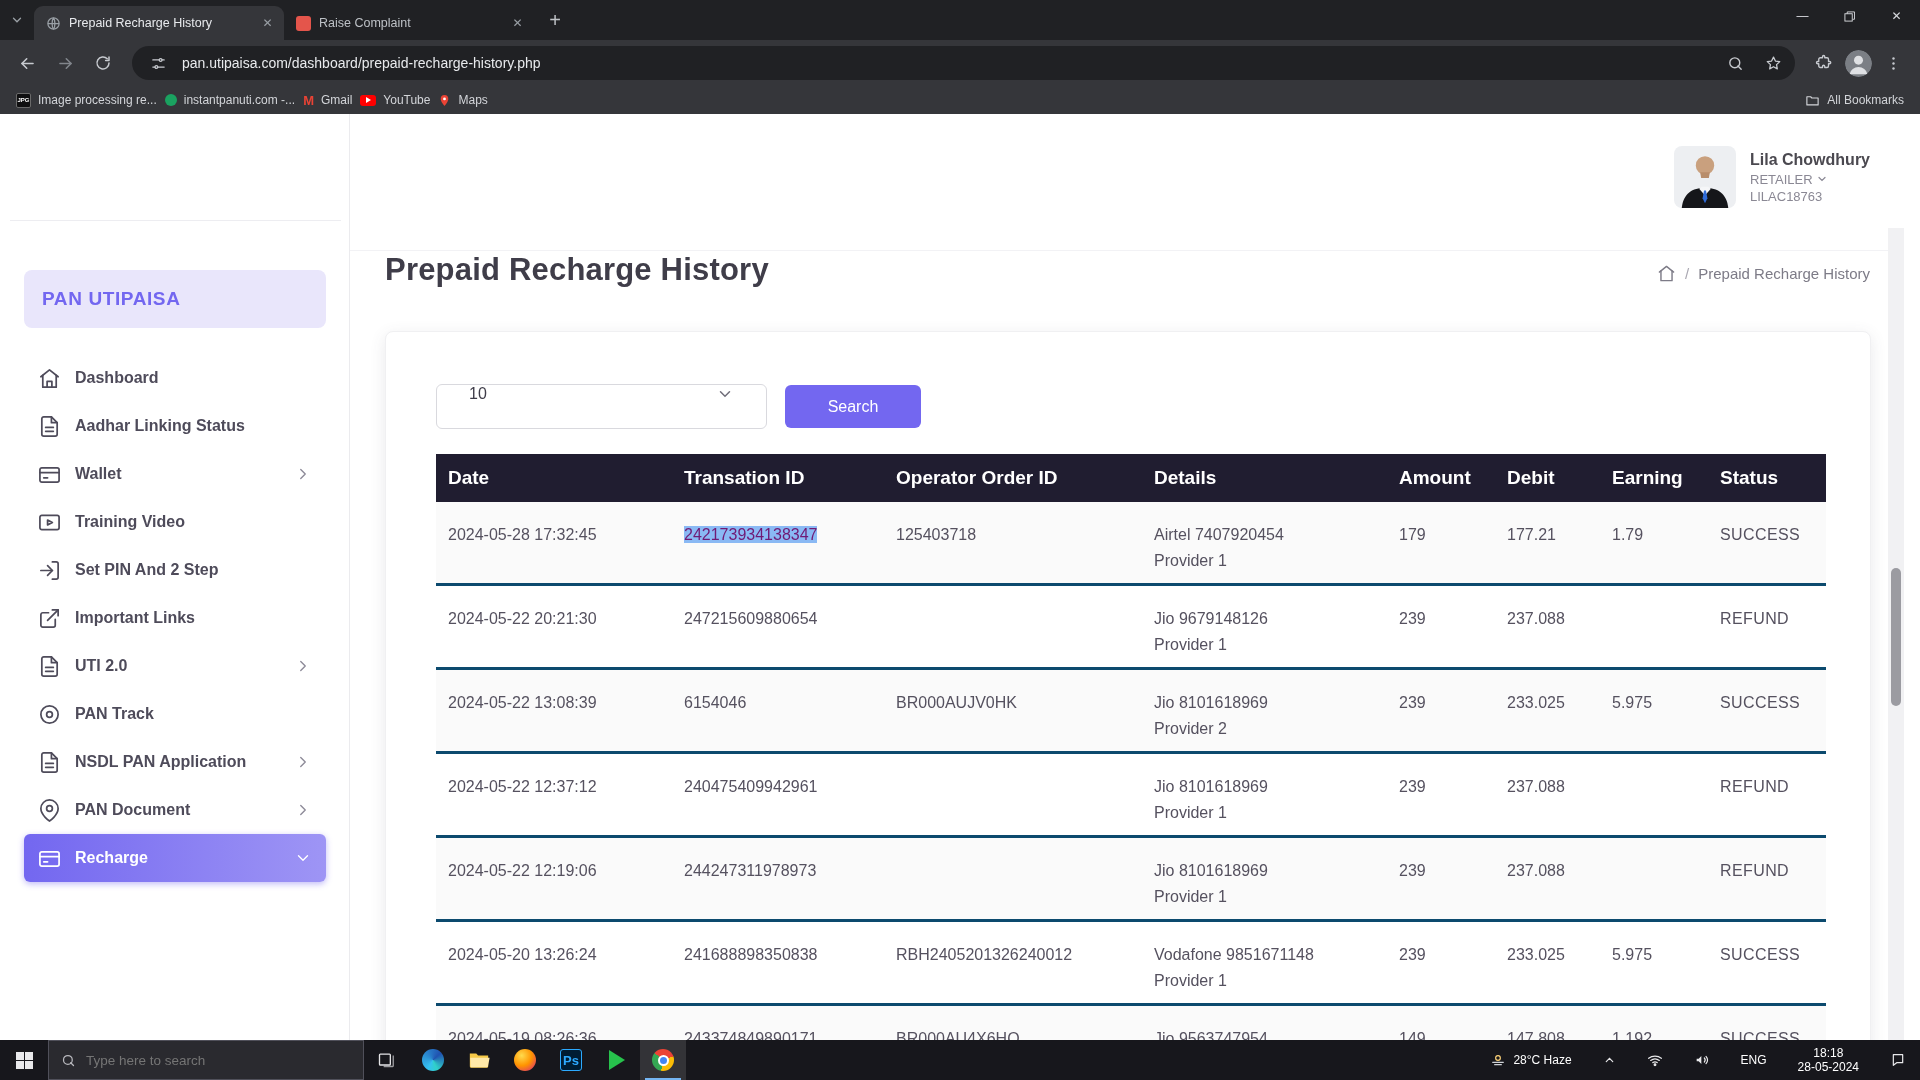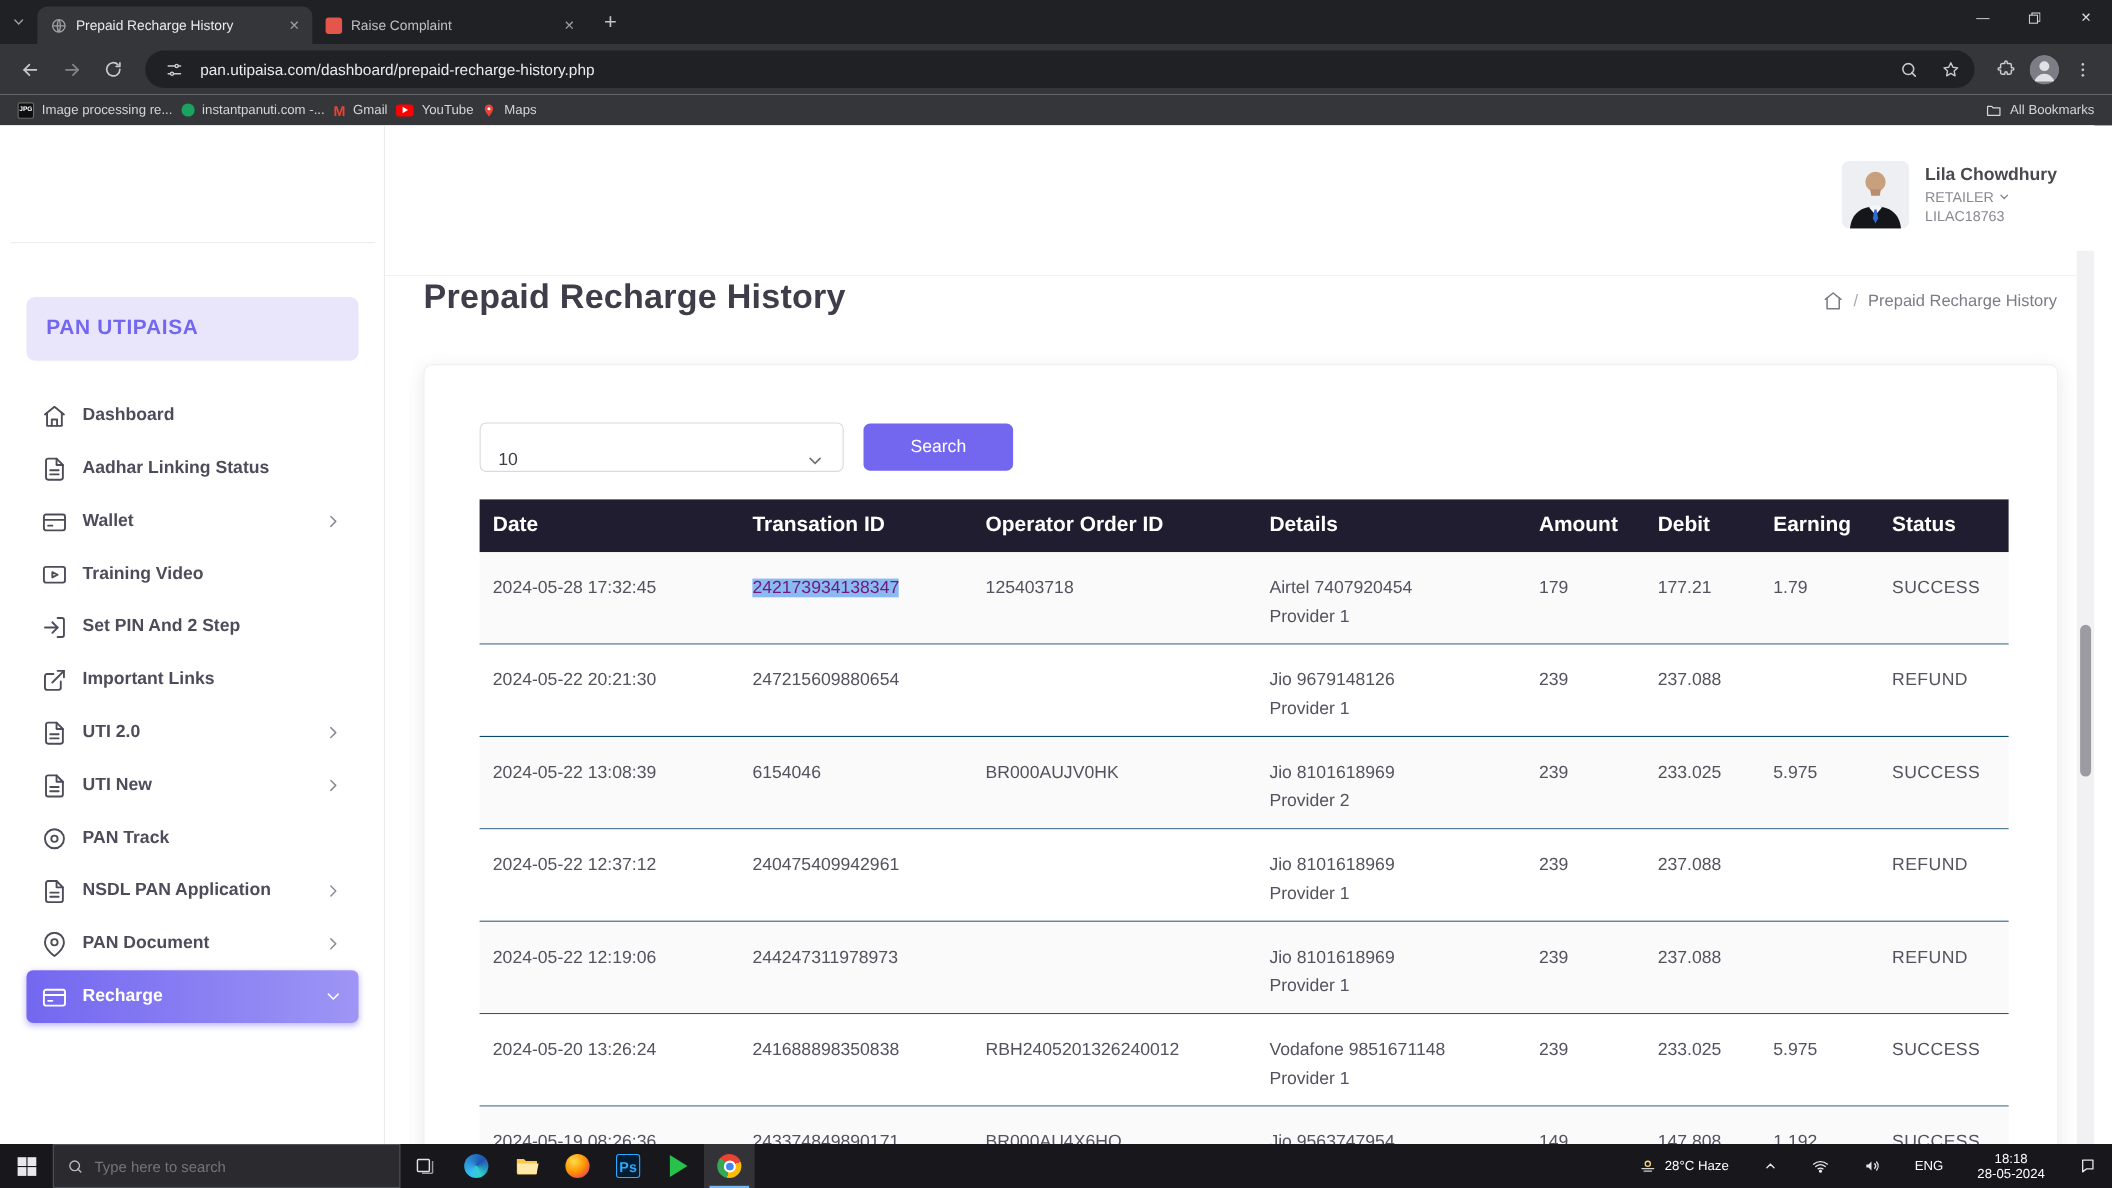--- a/index.html
+++ b/index.html
@@ -76,32 +76,32 @@
   .p-role{font-size:13px;color:#8a8894;margin-top:3px;display:flex;align-items:center;gap:3px;}
   .p-code{font-size:13px;color:#8a8894;margin-top:2px;}
 
   .page-title{position:absolute;left:35px;top:138px;font-size:31px;font-weight:800;color:#3f3d49;letter-spacing:.2px;}
   .breadcrumb{position:absolute;right:34px;top:150px;display:flex;align-items:center;gap:9px;color:#7d7b87;font-size:15px;}
   .breadcrumb .sep{color:#a9a7b1;}
 
   .card{position:absolute;left:35px;top:217px;width:1486px;height:780px;background:#fff;border-radius:8px;
     border:1px solid #f0f0f2;box-shadow:0 4px 16px rgba(75,70,92,.12);}
   .controls{position:absolute;top:52px;left:50px;display:flex;gap:18px;align-items:flex-start;}
-  .select{width:331px;height:45px;border:1px solid #d9d9de;border-radius:6px;display:flex;align-items:flex-end;
-    padding:0 16px;font-size:16px;color:#3f3d49;background:#fff;}
+  .select{width:331px;height:45px;border:1px solid #d9d9de;border-radius:6px;display:flex;align-items:flex-start;
+    padding:0 32px;font-size:16px;color:#3f3d49;background:#fff;}
   .select .chev{margin-left:auto;width:18px;height:18px;color:#6f6d79;}
   .search-btn{width:136px;height:43px;margin-top:1px;background:#7367f0;border:none;border-radius:6px;
     color:#fff;font-size:16px;font-weight:500;display:flex;align-items:center;justify-content:center;
     font-family:inherit;}
 
   .table{position:absolute;left:50px;top:122px;width:1390px;}
   .t-head,.t-row{display:grid;grid-template-columns:236px 212px 258px 245px 108px 105px 108px 1fr;}
   .t-head{background:#201d30;height:48px;align-items:center;color:#fff;font-size:19px;font-weight:700;}
   .t-head>div{padding-left:12px;}
-  .t-row{min-height:84px;border-bottom:1px solid #0c4a6e;font-size:16px;color:#55515f;background:#fff;}
+  .t-row{min-height:84px;border-bottom:3px solid #0c4a6e;font-size:16px;color:#55515f;background:#fff;}
   .t-row:nth-child(odd){background:#fafafa;}
   .t-row>div{padding:20px 0 0 12px;line-height:26px;}
   .txt-selected{background:#8ab9f4;color:#701a75;}
   .cell-status{letter-spacing:.4px;}
 
   
   .taskbar{position:absolute;left:0;top:1040px;width:1920px;height:40px;background:#17171c;
     display:flex;align-items:stretch;color:#fff;z-index:50;}
   .tb-start{width:48px;display:flex;align-items:center;justify-content:center;}
   .win-logo{width:17px;height:17px;display:grid;grid-template-columns:8px 8px;grid-template-rows:8px 8px;gap:1px;}
@@ -324,31 +324,20 @@
             </svg>
             <span class="mi-label">Important Links</span>
           </div>
           <div class="menu-item">
             <svg class="ic " viewBox="0 0 24 24" fill="none" stroke="currentColor" stroke-width="1.8" stroke-linecap="round" stroke-linejoin="round">
               <path d="M14 2H6a2 2 0 0 0-2 2v16a2 2 0 0 0 2 2h12a2 2 0 0 0 2-2V8z"></path>
               <path d="M14 2v6h6"></path>
               <path d="M8 13h8M8 17h8"></path>
             </svg>
             <span class="mi-label">UTI 2.0</span>
-            <svg class="ic chev" viewBox="0 0 24 24" fill="none" stroke="currentColor" stroke-width="1.8" stroke-linecap="round" stroke-linejoin="round">
-              <path d="m9 6 6 6-6 6"></path>
-            </svg>
-          </div>
-          <div class="menu-item">
-            <svg class="ic " viewBox="0 0 24 24" fill="none" stroke="currentColor" stroke-width="1.8" stroke-linecap="round" stroke-linejoin="round">
-              <path d="M14 2H6a2 2 0 0 0-2 2v16a2 2 0 0 0 2 2h12a2 2 0 0 0 2-2V8z"></path>
-              <path d="M14 2v6h6"></path>
-              <path d="M8 13h8M8 17h8"></path>
-            </svg>
-            <span class="mi-label">UTI New</span>
             <svg class="ic chev" viewBox="0 0 24 24" fill="none" stroke="currentColor" stroke-width="1.8" stroke-linecap="round" stroke-linejoin="round">
               <path d="m9 6 6 6-6 6"></path>
             </svg>
           </div>
           <div class="menu-item">
             <svg class="ic " viewBox="0 0 24 24" fill="none" stroke="currentColor" stroke-width="1.8" stroke-linecap="round" stroke-linejoin="round">
               <circle cx="12" cy="12" r="9"></circle>
               <circle cx="12" cy="12" r="3"></circle>
             </svg>
             <span class="mi-label">PAN Track</span>

